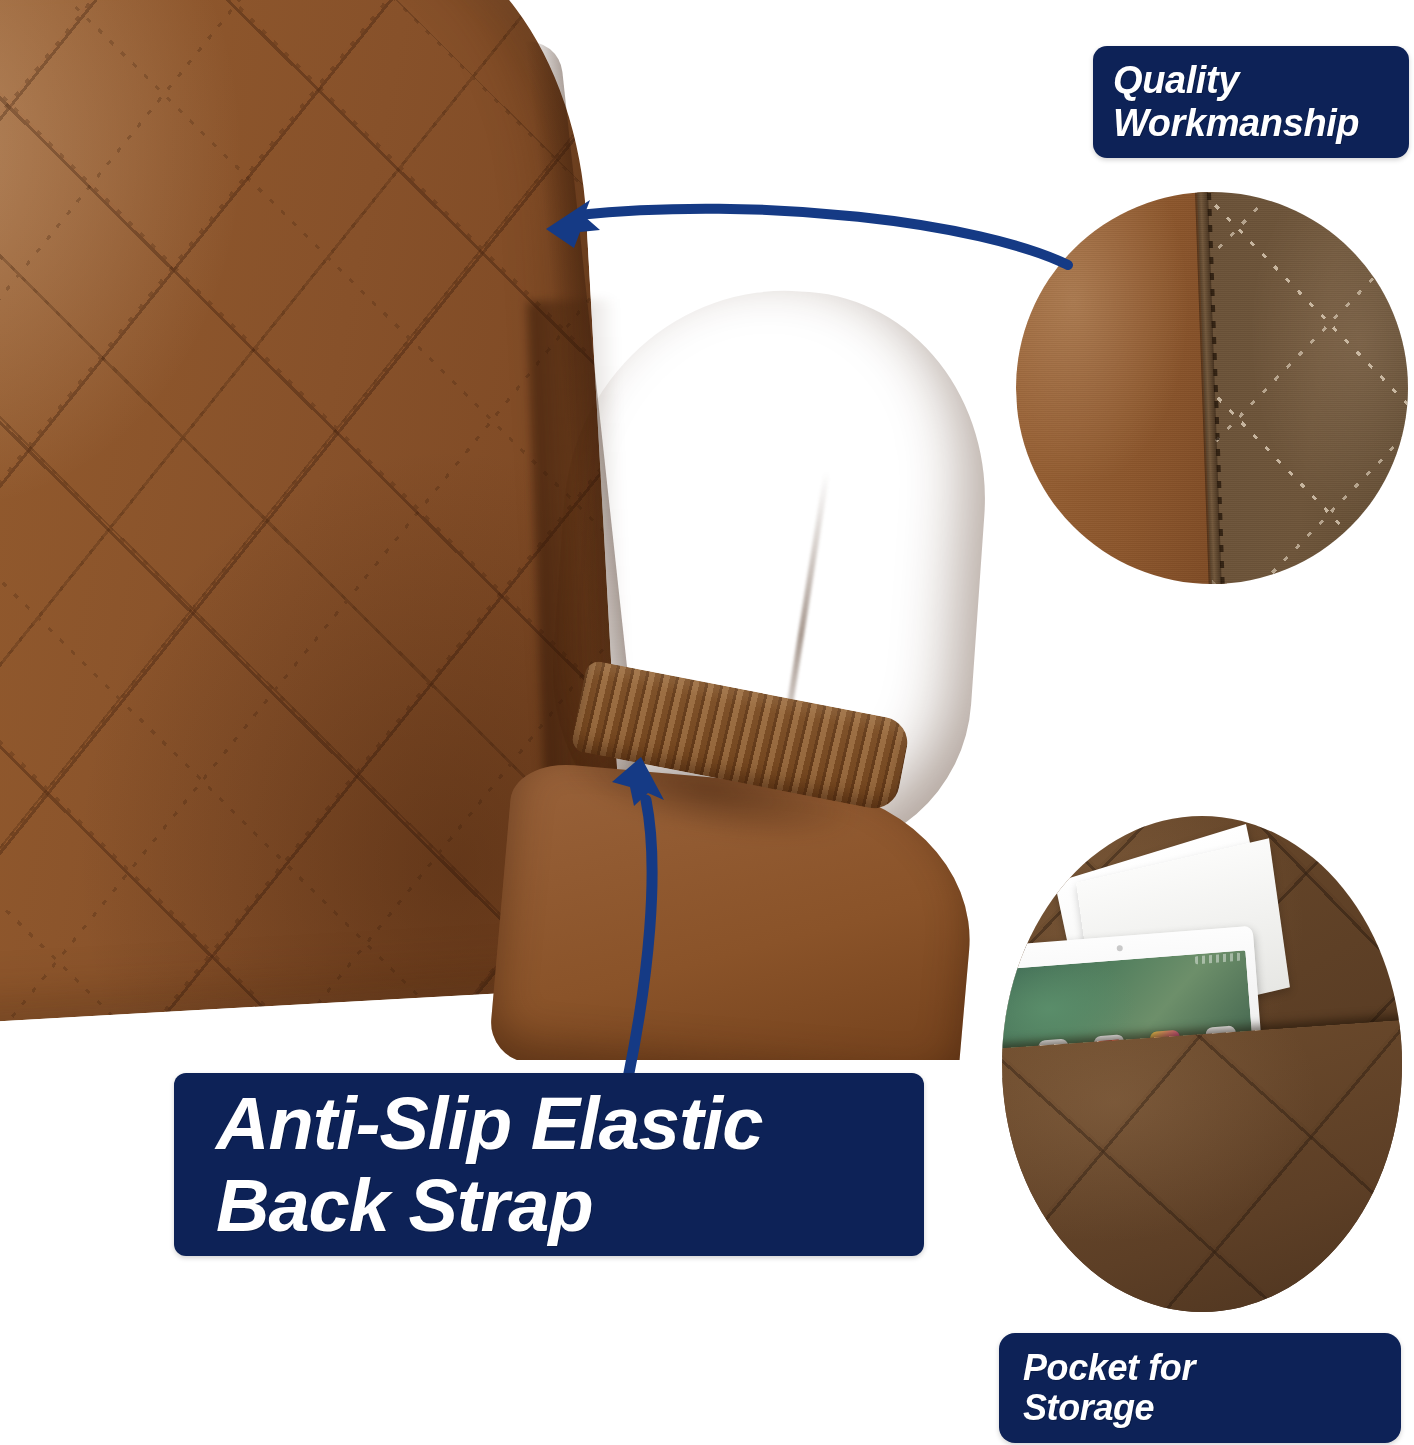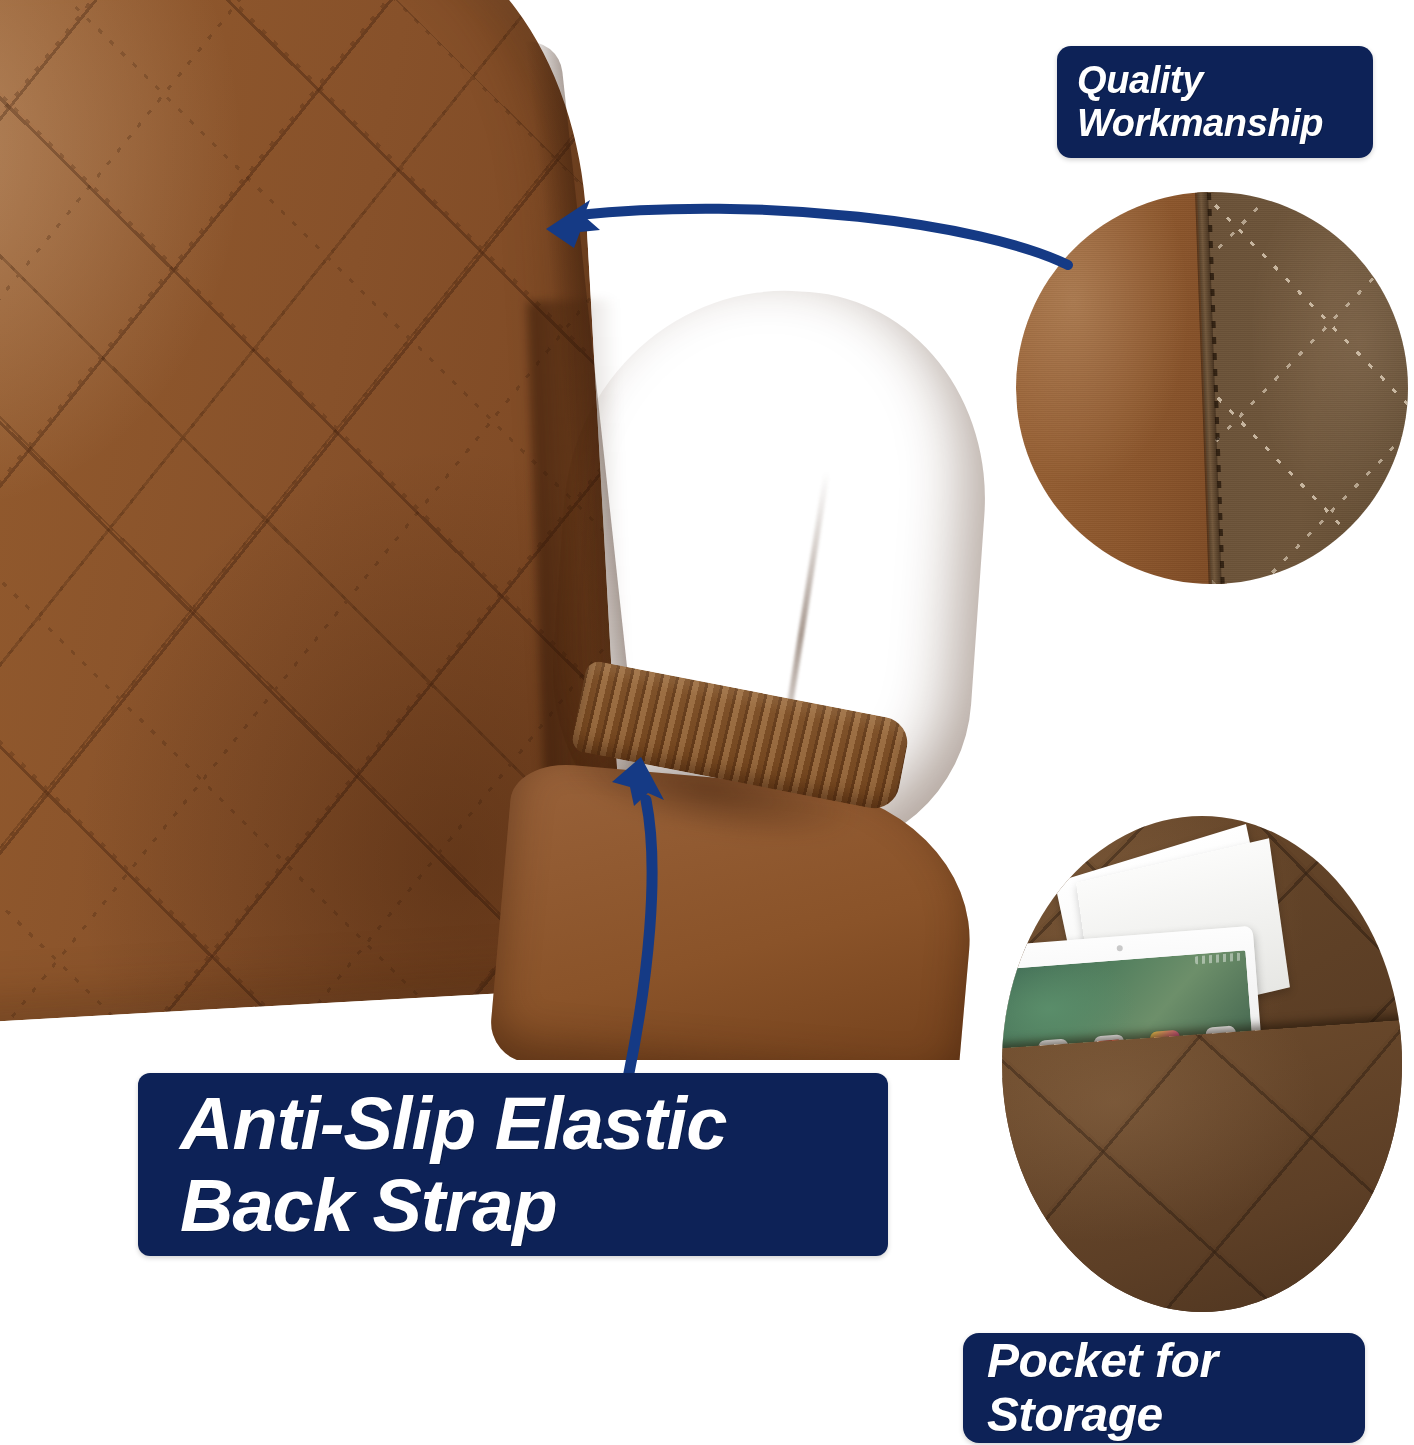--- a/index.html
+++ b/index.html
@@ -236,35 +236,36 @@
   }
 
   
   .arrow-svg{position:absolute;left:0;top:0;width:1414px;height:1445px;pointer-events:none;}
 
   
   .callout{
     position:absolute;background:#0d2257;border-radius:16px;
     display:flex;align-items:center;
     box-shadow:0 2px 5px rgba(0,0,0,.18);
+    margin-left:36px;
   }
   .callout .txt{
     color:#ffffff;font-style:italic;font-weight:700;
     line-height:1.12;letter-spacing:-.4px;
     text-shadow:1px 1px 0 rgba(0,0,0,.20);
     white-space:pre-line;
   }
   #callout-quality{left:1057px;top:46px;width:296px;height:112px;padding:0 0 0 20px;border-radius:14px;}
   #callout-quality .txt{font-size:38px;}
 
   #callout-strap{left:138px;top:1073px;width:708px;height:183px;padding:0 0 0 42px;border-radius:12px;}
   #callout-strap .txt{font-size:74px;letter-spacing:-1px;line-height:1.1;}
 
   #callout-pocket{left:963px;top:1333px;width:378px;height:110px;padding:0 0 0 24px;border-radius:16px;}
-  #callout-pocket .txt{font-size:48px;}
+  #callout-pocket .txt{font-size:36px;}
 </style>
 </head>
 <body>
 
 <div id="stage">
 
   <div class="photo-main">
     <div class="chair-back">
       <div class="quilt"></div>
       <div class="quilt-dots"></div>

